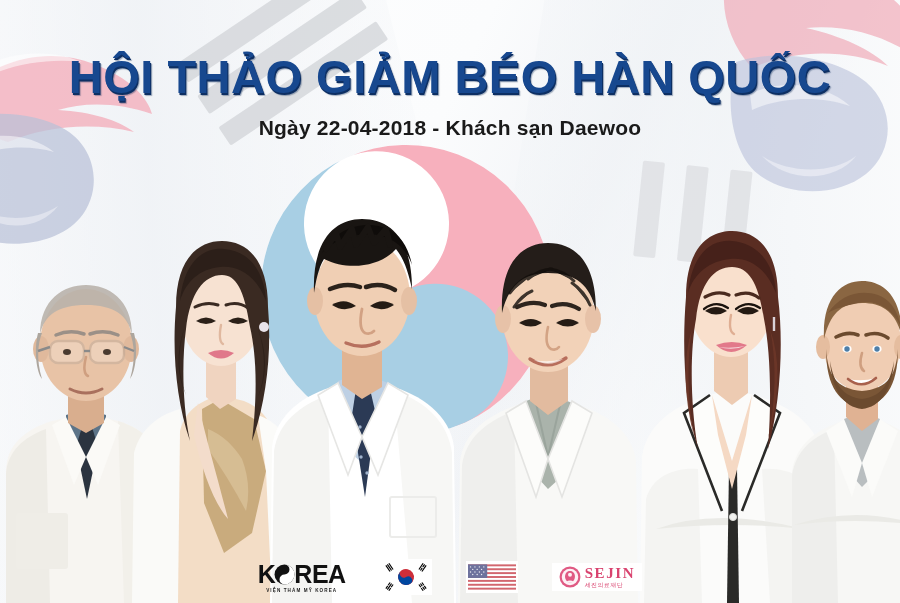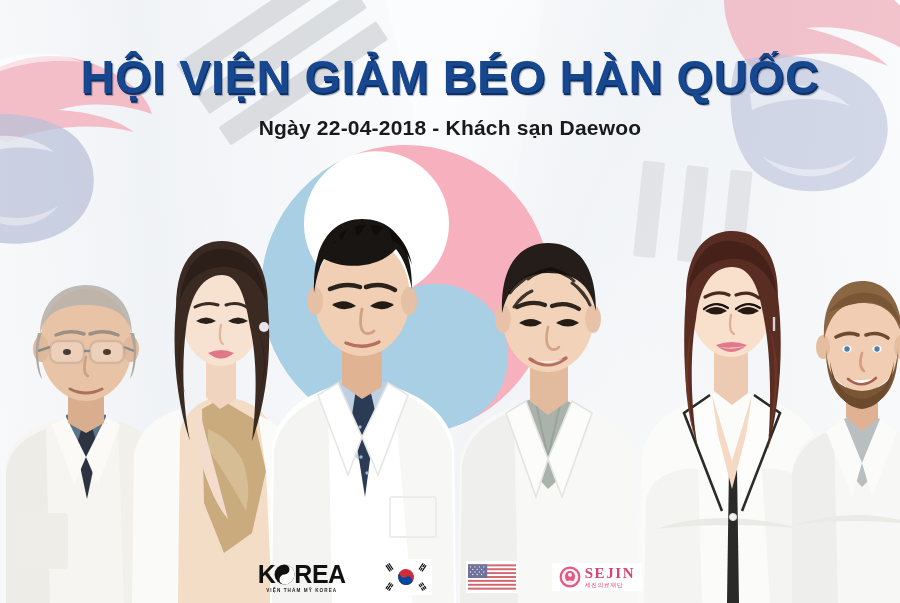--- a/index.html
+++ b/index.html
@@ -498,21 +498,21 @@
 
           <path d="M56 122 q14 10 28 -1 q-14 4 -28 1 Z" fill="#ffffff"></path>
           <path d="M56 122 q14 11 28 -1" stroke="#a8604c" stroke-width="2.6" fill="none" stroke-linecap="round"></path>
         </g>
       </svg>
     </div>
 
   </div>
 
   <div class="headline-wrap">
-    <h1 class="headline">HỘI VIỆN GIẢM BÉO HÀN QUỐC</h1>
+    <h1 class="headline">HỘI THẢO GIẢM BÉO HÀN QUỐC</h1>
     <p class="subline">Ngày 22-04-2018 - Khách sạn Daewoo</p>
   </div>
 
   <div class="logos">
 
     <div class="logo logo-korea">
       <div class="korea-word">
         <span>K</span>
         <svg width="21" height="21" viewBox="0 0 40 40" style="margin:0 -1px;" aria-hidden="true">
           <circle cx="20" cy="20" r="19" fill="#111"></circle>

